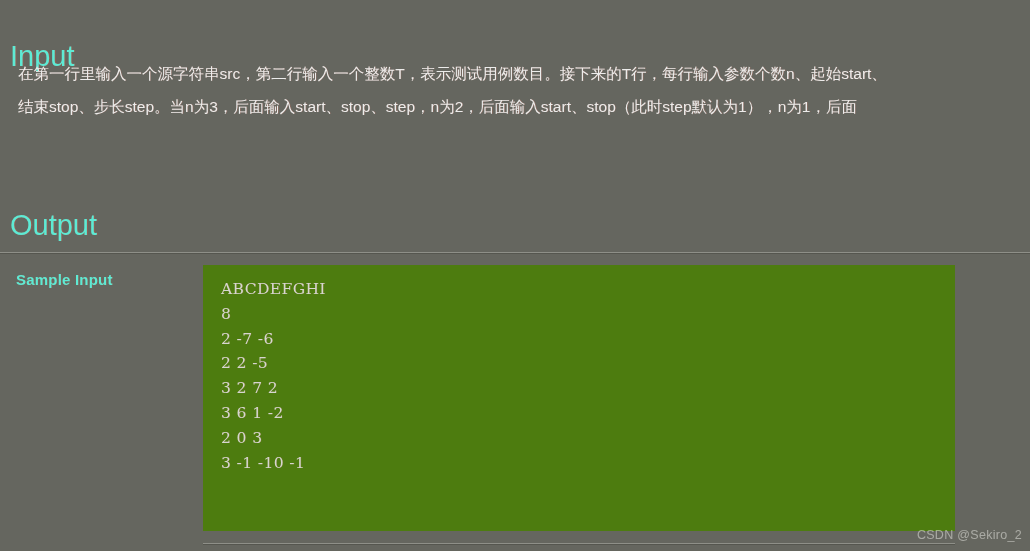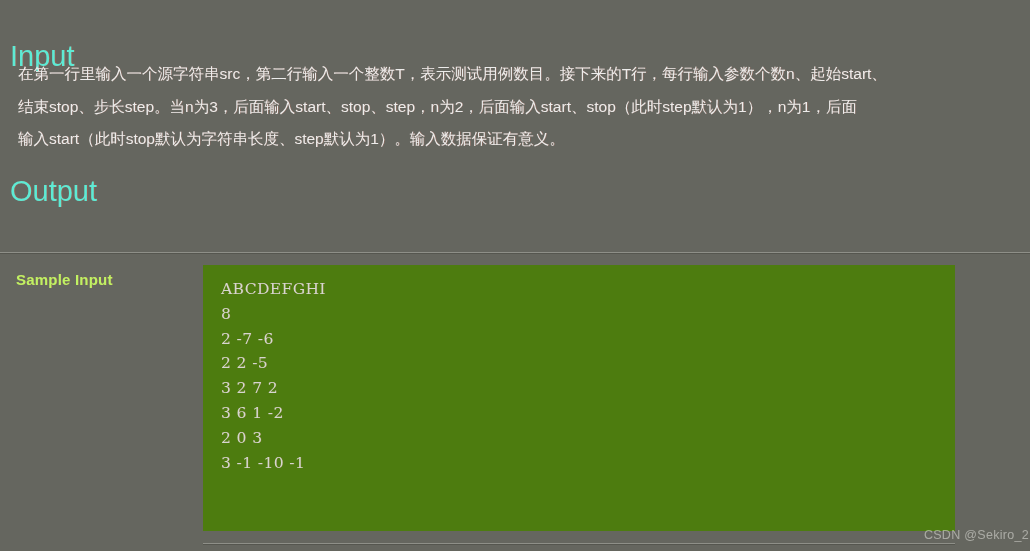--- a/index.html
+++ b/index.html
@@ -27,21 +27,21 @@
     left: 10px;
     color: #5eead4;
     font-size: 29px;
     font-weight: 400;
     letter-spacing: 0px;
     line-height: 1.05;
     text-shadow: 1px 0 0 rgba(220,80,60,0.40);
     white-space: nowrap;
   }
   #input-heading { top: 17px; }
-  #output-heading { top: 140px; margin-top: 36px; }
+  #output-heading { top: 174px; margin-top: 36px; }
 
   
   .body-text {
     position: absolute;
     left: 10px;
     color: #ececeb;
     font-size: 15.5px;
     line-height: 24.5px;
     font-weight: 400;
     text-shadow: 0.6px 0 0 rgba(225,120,100,0.30);
@@ -77,21 +77,21 @@
     height: 0;
     border-top: 1px solid #8e8f88;
     border-bottom: 1px solid #55564f;
   }
 
   
   #sample-input-label {
     position: absolute;
     left: 16px;
     top: 271px;
-    color: #bef264;
+    color: #5eead4;
     font-size: 15px;
     font-weight: bold;
     letter-spacing: 0.2px;
     text-shadow: 0.6px 0 0 rgba(220,90,60,0.35);
     white-space: nowrap;
   }
 
   
   #sample-input-code {
     position: absolute;
@@ -110,39 +110,38 @@
     font-size: 15.5px;
     line-height: 24.8px;
     white-space: pre;
     letter-spacing: 0.4px;
     text-shadow: 0.6px 0 0 rgba(210,130,110,0.30);
   }
 
   
   #watermark {
     position: absolute;
-    right: 1px;
+    right: 8px;
     top: 528px;
     color: rgba(225,225,220,0.55);
     font-size: 12.5px;
     letter-spacing: 0.3px;
     white-space: nowrap;
   }
 </style>
 </head>
 <body>
 
 <div class="page">
 
   <h2 class="section-heading" id="input-heading">Input</h2>
 
   <div class="body-text" id="input-body">
     <p>在第一行里输入一个源字符串src，第二行输入一个整数T，表示测试用例数目。接下来的T行，每行输入参数个数n、起始start、</p>
     <p>结束stop、步长step。当n为3，后面输入start、stop、step，n为2，后面输入start、stop（此时step默认为1），n为1，后面</p>
-    <p>输入start（此时stop默认为字符串长度、step默认为1）。输入数据保证有意义。</p>
   </div>
 
   <h2 class="section-heading" id="output-heading">Output</h2>
 
 
   <div class="divider-top"></div>
 
   <div id="sample-input-label">Sample Input</div>
 
   <div id="sample-input-code">

